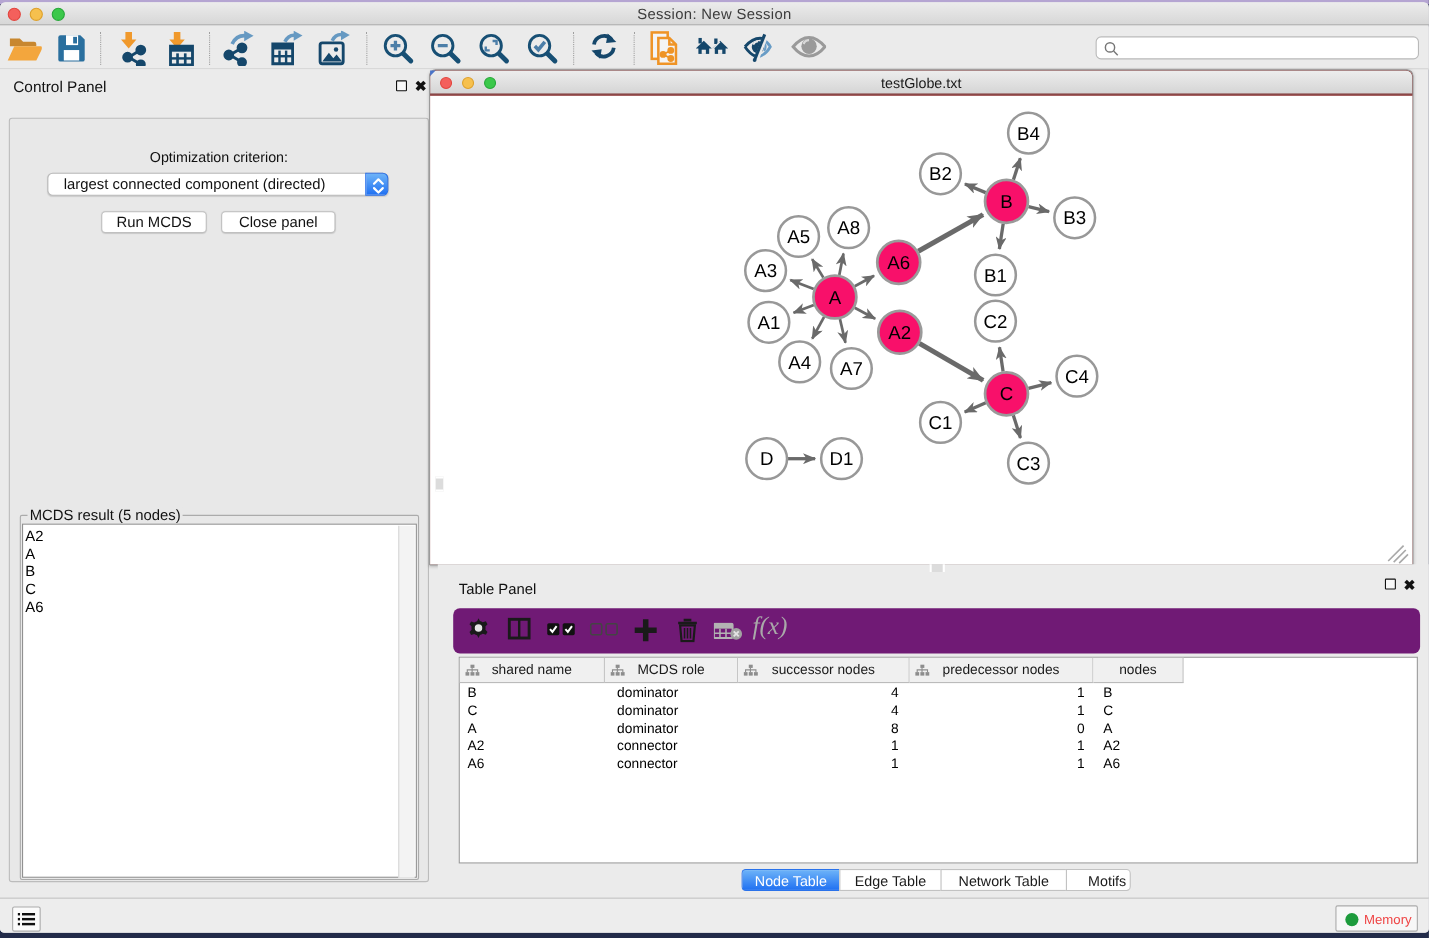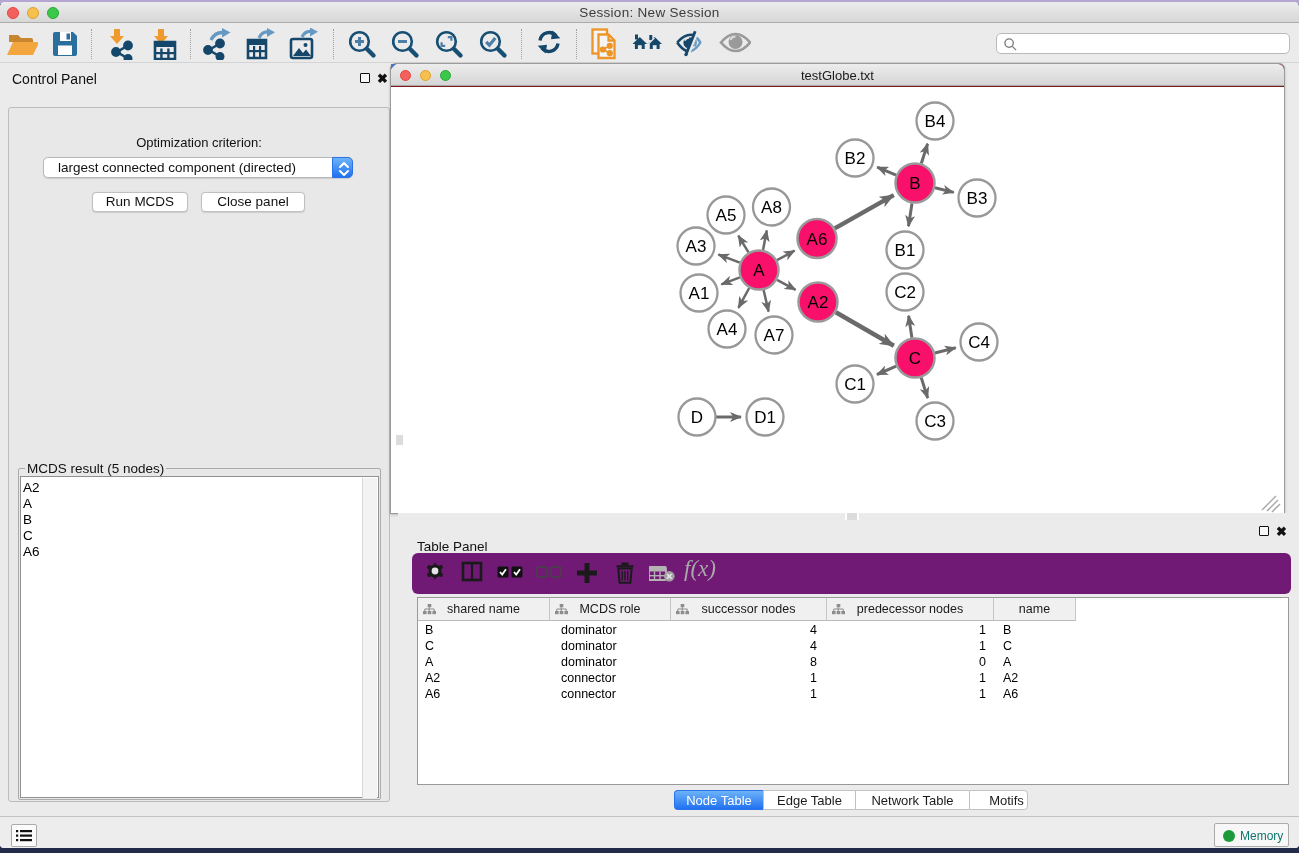--- a/index.html
+++ b/index.html
@@ -63,21 +63,21 @@
 .thead svg { position:absolute; left:5px; top:6px; }
 .trow { position:absolute; font-size:12.5px; color:#000; line-height:16px; }
 .bottomtabs { position:absolute; left:276px; top:277px; height:20px; display:flex; }
 .btab { font-size:13px; color:#1a1a1a; background:#fff; border:1px solid #c2c2c2; border-right:none; text-align:center; line-height:19px; }
 .btab.first { border-radius:4px 0 0 4px; }
 .btab.last { border-radius:0 4px 4px 0; border-right:1px solid #c2c2c2;padding-left:16px; }
 .btab.sel { background:linear-gradient(#6db3f8,#2071f2); color:#fff; border-color:#2a72ea; }
 
 .statusbar { position:absolute; left:0; top:814px; width:1299px; height:32px; background:#ededed; border-top:1px solid #c2c2c2; }
 .listbtn { position:absolute; left:11px; top:7px; width:26px; height:23px; background:#fbfbfb; border:1px solid #ababab; border-radius:2px; }
-.membtn { position:absolute; left:1214px; top:6px; width:75px; height:24px; background:#f7f7f7; border:1px solid #ababab; border-radius:2px; font-size:12px; color:#0f766e;padding-left:48px; }
+.membtn { position:absolute; left:1214px; top:6px; width:75px; height:24px; background:#f7f7f7; border:1px solid #ababab; border-radius:2px; font-size:12px; color:#ef4444;padding-left:48px; }
 .memdot { position:absolute; left:8px; top:5.5px; width:12px; height:12px; border-radius:50%; background:#1d9b3c; }
 .grip1 { position:absolute; left:396px; top:431px; width:7px; height:14px; background:#dcdcdc; border-top:2px solid #fff; border-bottom:2px solid #fff; }
 .grip2 { position:absolute; left:845px; top:511px; width:14px; height:7px; background:#dcdcdc; border-left:2px solid #fff; border-right:2px solid #fff; }
 </style></head>
 <body>
 <div class="purpletop"></div>
 <div class="app">
   <div class="titlebar">
     <div class="tl r"></div>
       <div class="tl y"></div>
@@ -365,21 +365,21 @@
         </g>
         <g stroke="#a9a9a9" stroke-width="1.5">
           <line x1="871" y1="423" x2="885" y2="409"></line>
           <line x1="876" y1="424" x2="887" y2="413"></line>
           <line x1="881" y1="425" x2="889" y2="417"></line>
         </g>
       </svg>
     </div>
   </div>
   <div class="tablepanel" id="tablepanel">
-    <div class="paneltitle" style="left:19px; top:26px; font-size:13.5px;">Table Panel</div>
+    <div class="paneltitle" style="left:19px; top:15px; font-size:13.5px;">Table Panel</div>
     <div class="fbtn" style="left:861px; top:13px;"></div>
     <div class="xbtn" style="left:878px; top:11px;">✖</div>
     <div class="ttoolbar">
 
       <svg class="tticon" style="left:12px" width="22" height="22" viewBox="0 0 22 22">
         <path fill="#1a1a1a" d="M11 1 l1.3 2.6 a7.6 7.6 0 0 1 2.6 1.1 l2.8 -0.9 1.5 2.6 -1.9 2.1 a7.6 7.6 0 0 1 0 2.9 l1.9 2.1 -1.5 2.6 -2.8 -0.9 a7.6 7.6 0 0 1 -2.6 1.1 L11 19 l-1.3 -2.6 a7.6 7.6 0 0 1 -2.6 -1.1 l-2.8 0.9 -1.5 -2.6 1.9 -2.1 a7.6 7.6 0 0 1 0 -2.9 L2.8 6.5 4.3 3.9 l2.8 0.9 a7.6 7.6 0 0 1 2.6 -1.1 z"></path>
         <circle cx="11" cy="10" r="3.4" fill="#e4e4e4"></circle>
       </svg>
 
       <svg class="tticon" style="left:49px" width="22" height="22" viewBox="0 0 22 22">
@@ -467,21 +467,21 @@
               <rect x="4.7" y="0" width="3.6" height="3.2"></rect>
               <rect x="0" y="7" width="3.6" height="3.2"></rect>
               <rect x="4.7" y="7" width="3.6" height="3.2"></rect>
               <rect x="9.4" y="7" width="3.6" height="3.2"></rect>
               <path d="M6.2 3 v2.2 M1.8 7 v-2 h9.4 v2 M6.2 5 v2" stroke="#8d8d8d" stroke-width="1" fill="none"></path>
             </g>
           </svg>
           <div class="htxt">predecessor nodes</div>
         </div>
       <div class="thead" style="left:576px; width:82px;">
-          <div class="htxt">name</div>
+          <div class="htxt">nodes</div>
         </div>
       <div class="trow" style="left:7px;   top:24px; width:120px;">B<br>C<br>A<br>A2<br>A6</div>
       <div class="trow" style="left:143px; top:24px; width:120px;">dominator<br>dominator<br>dominator<br>connector<br>connector</div>
       <div class="trow" style="left:330px; top:24px; width:69px; text-align:right;">4<br>4<br>8<br>1<br>1</div>
       <div class="trow" style="left:500px; top:24px; width:68px; text-align:right;">1<br>1<br>0<br>1<br>1</div>
       <div class="trow" style="left:585px; top:24px; width:80px;">B<br>C<br>A<br>A2<br>A6</div>
     </div>
     <div class="bottomtabs">
       <div class="btab first sel" style="width:89px">Node Table</div>
       <div class="btab" style="width:92px">Edge Table</div>

